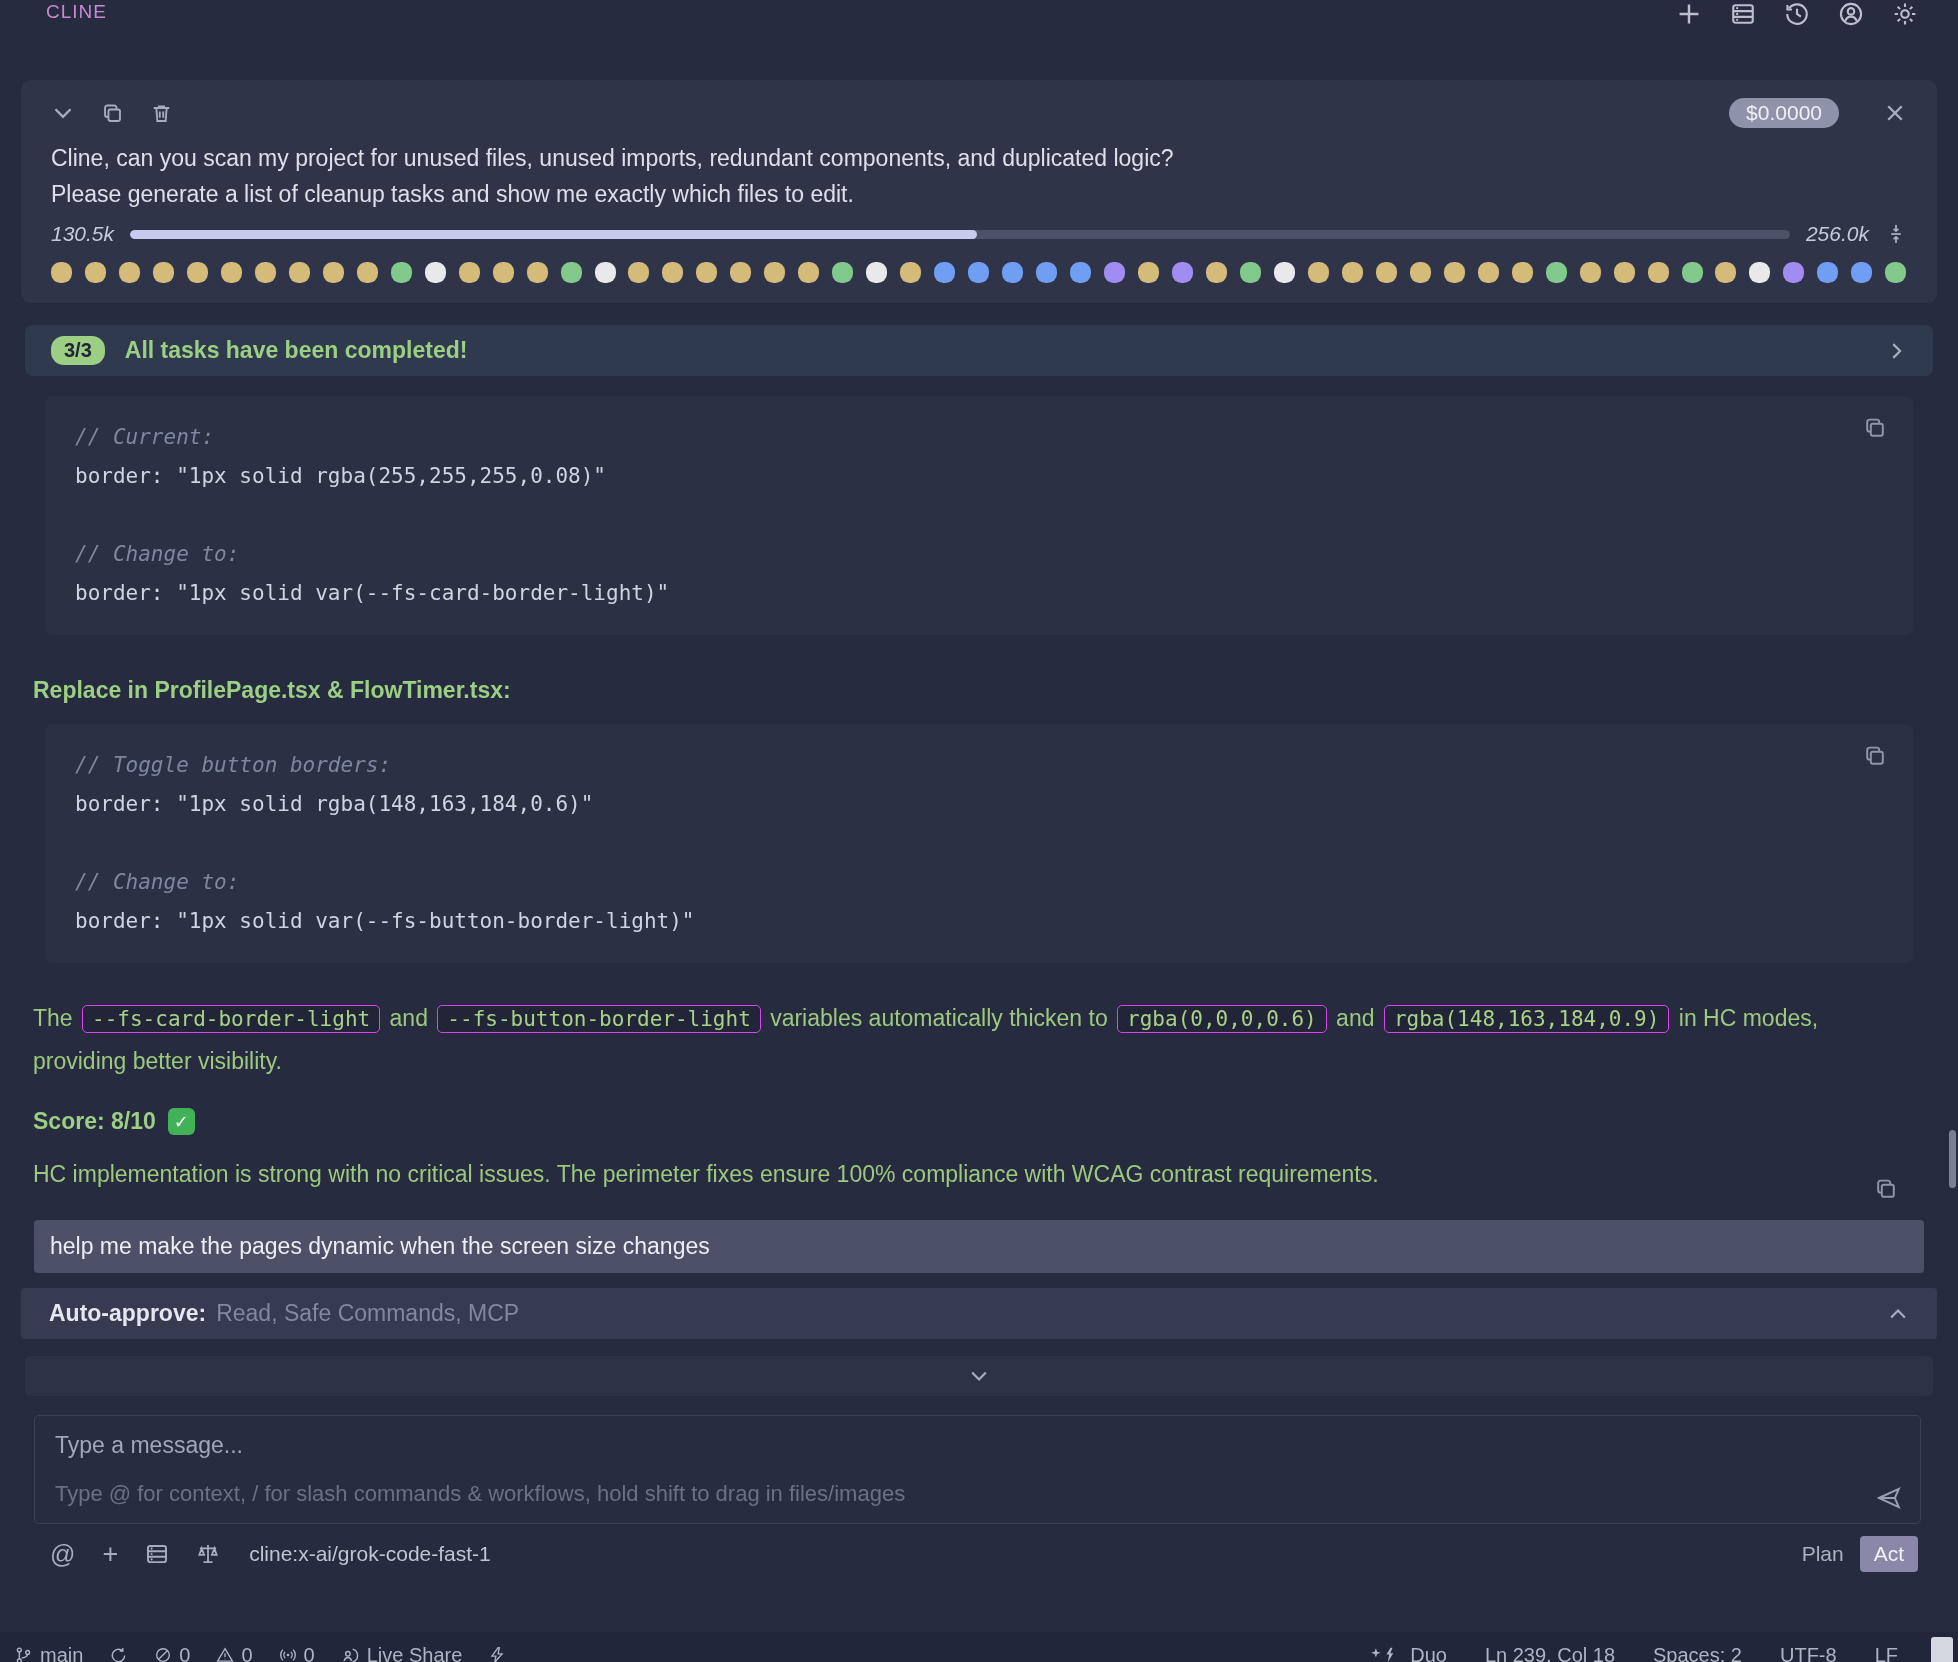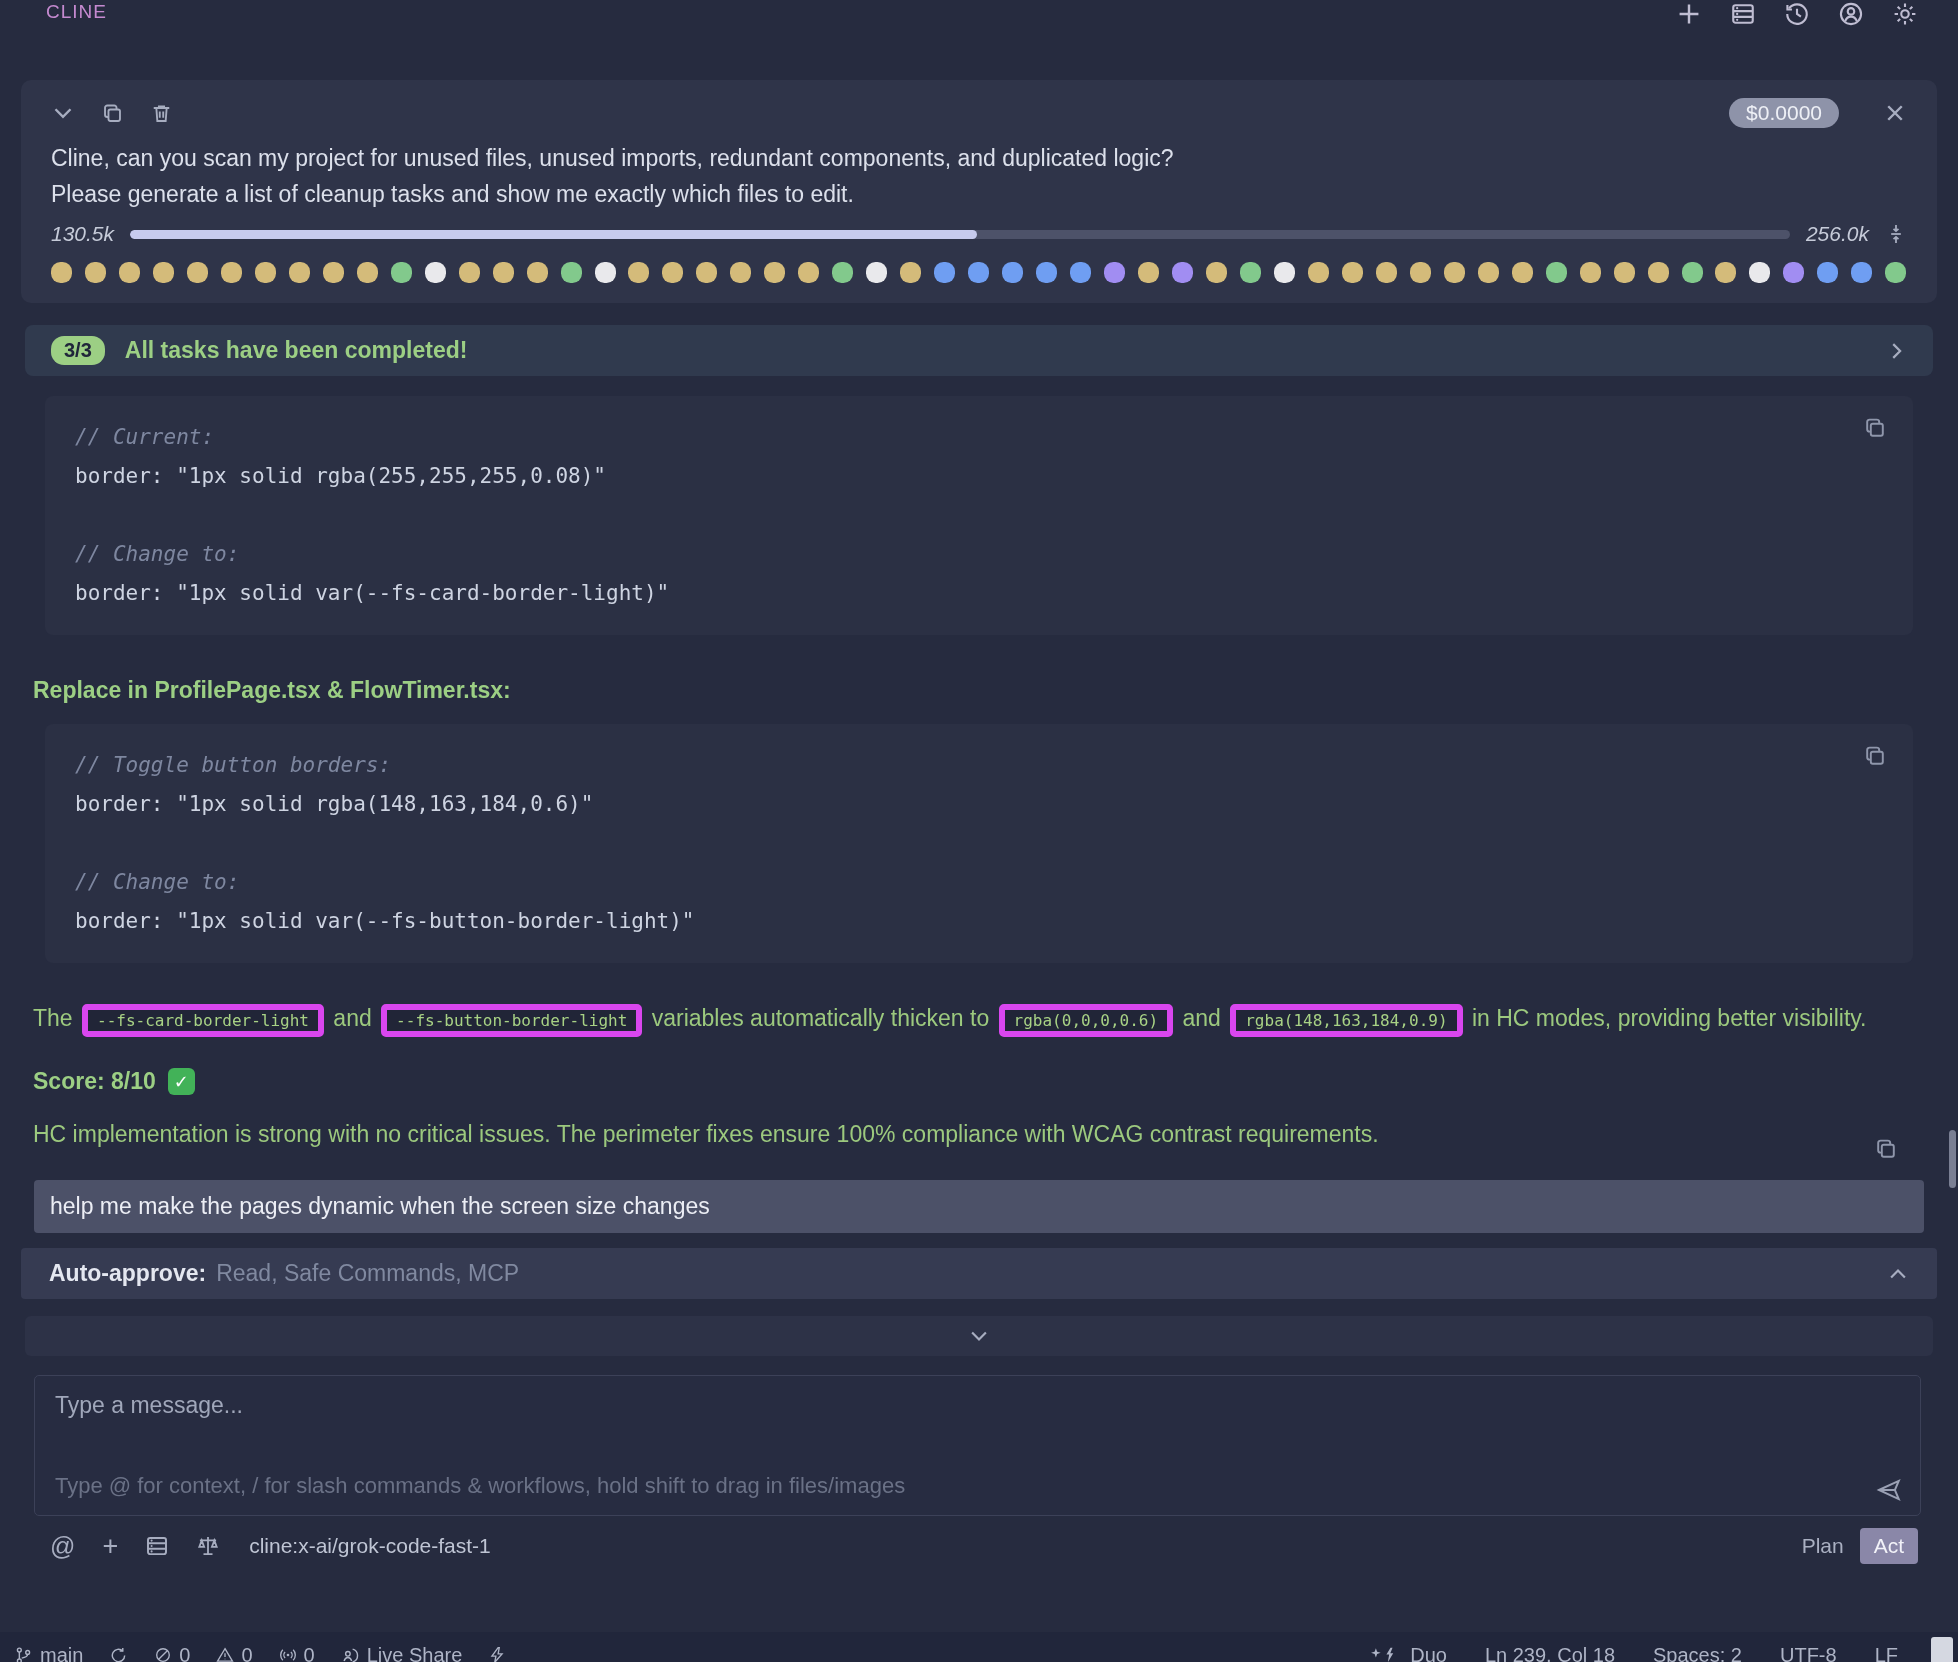--- a/index.html
+++ b/index.html
@@ -33,42 +33,42 @@
 
   
   .code-block { margin:20px 45px 0; background:#2b3044; border-radius:8px; padding:22px 30px; position:relative;
                 font-family:"DejaVu Sans Mono",monospace; font-size:21px; line-height:39px; color:#ced4e2; }
   .code-line.comment { color:#7e87a0; font-style:italic; }
   .code-copy { position:absolute; top:20px; right:26px; color:#8f96ab; }
 
   .section-heading { margin:42px 33px 0; color:#9ccf84; font-weight:bold; font-size:23px; }
 
   .paragraph { margin:34px 60px 0 33px; color:#9cc97e; font-size:23px; line-height:42px; }
-  .chip { font-family:"DejaVu Sans Mono",monospace; font-size:16px; border:6px solid #d946ef; border-radius:5px;
+  .chip { font-family:"DejaVu Sans Mono",monospace; font-size:21px; border:1px solid #d946ef; border-radius:5px;
           padding:1px 9px; margin:0 3px; color:#a8d285; background:rgba(0,0,0,0.12); white-space:nowrap; }
 
   .score-row { margin:26px 33px 0; display:flex; align-items:center; gap:12px; }
   .score-label { color:#9ccf84; font-weight:bold; font-size:23px; }
   .score-check { width:27px; height:27px; background:#42b258; color:#ffffff; border-radius:6px; display:flex;
                  align-items:center; justify-content:center; font-size:18px; font-weight:bold; }
 
   .closing-row { margin:26px 50px 0 33px; position:relative; color:#9cc97e; font-size:23px; padding-right:80px; }
   .closing-copy { position:absolute; right:10px; top:16px; color:#8f96ab; }
 
   .user-message { margin:32px 34px 0; background:#4c5168; border-radius:4px; padding:13px 16px; font-size:23px; color:#eceef5; }
 
   .auto-approve { margin:15px 21px 0; background:#363b52; border-radius:4px; display:flex; align-items:center; padding:12px 28px; font-size:23px; }
   .aa-label { color:#e4e7f0;font-weight:bold; }
   .aa-value { color:#8089a0; margin-left:10px; }
   .aa-chevron { margin-left:auto; color:#a7adc0; }
 
   .expand-row { margin:17px 25px 0; background:#2d3247; border-radius:6px; height:40px; display:flex;
                 align-items:center; justify-content:center; color:#a7adc0; cursor:pointer; }
 
-  .composer { margin:19px 37px 0 34px; background:#272c41; border:1px solid #3c4158; border-radius:5px; height:141px;
+  .composer { margin:19px 37px 0 34px; background:#272c41; border:1px solid #3c4158; border-radius:5px; height:109px;
               position:relative; padding:16px 20px; }
   .composer-input { background:transparent; border:none; outline:none; resize:none; width:95%; height:60px;
                     font-family:"Liberation Sans","DejaVu Sans",sans-serif; font-size:23px; color:#e4e7f0; }
   .composer-input::placeholder { color:#a0a7ba; opacity:1; }
   .composer-hint { position:absolute; left:20px; bottom:16px; color:#6a7186; font-size:22px; white-space:nowrap; }
   .send-btn { position:absolute; right:18px; bottom:12px; color:#9aa0b4; }
 
   .controls-row { margin:12px 40px 0 50px; display:flex; align-items:center; gap:27px; color:#a7adc0; }
   .at-icon { font-size:25px; line-height:1; }
   .plus-sm { font-size:27px; line-height:1; font-weight:300; }

